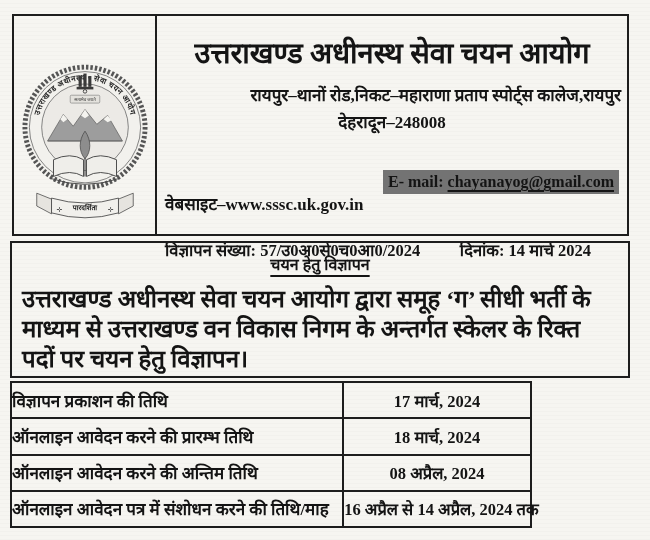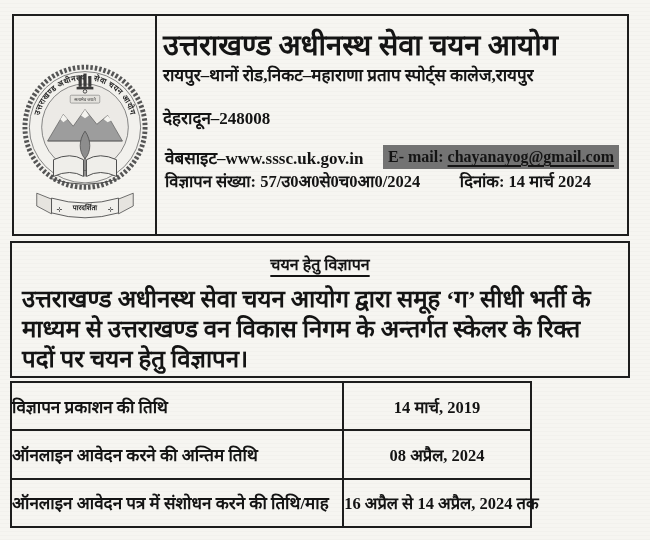--- a/index.html
+++ b/index.html
@@ -10,28 +10,28 @@
     font-family:"Liberation Serif","DejaVu Serif",serif;
     color:#141414;
   }
   .box{position:absolute;box-sizing:border-box;border:2px solid #1d1d1d;}
 
   
   #header-box{left:12px;top:14px;width:617px;height:222px;display:flex;}
   .logo-cell{width:141px;border-right:2px solid #1d1d1d;display:flex;justify-content:center;align-items:flex-start;}
   .logo-svg{margin-top:36px;}
   .content-cell{flex:1;padding:4px 6px 0 6px;}
-  .org-title{font-size:29px;font-weight:bold;margin-top:4px;white-space:nowrap;}
-  .addr{font-size:17px;font-weight:bold;text-align:left;margin-top:0;white-space:nowrap;}
-  .pin{font-size:17px;font-weight:bold;margin-top:20px;}
+  .org-title{font-size:29px;font-weight:bold;text-align:center;margin-top:12px;white-space:nowrap;}
+  .addr{font-size:17px;font-weight:bold;text-align:right;margin-top:12px;white-space:nowrap;}
+  .pin{font-size:17px;font-weight:bold;text-align:center;margin-top:4px;}
   .info-row1{display:flex;justify-content:space-between;align-items:center;margin-top:16px;padding:0 2px;}
-  .website{font-size:17px;font-weight:bold;}
+  .website{font-size:17px;font-weight:bold;margin-top:43px;}
   .email-wrap{background:#737373;padding:3px 5px;font-size:16px;font-weight:bold;white-space:nowrap;margin-left:12px;}
   .email-link{text-decoration:underline;text-underline-offset:3px;text-decoration-thickness:1.5px;color:#141414;}
-  .info-row2{display:flex;justify-content:space-between;margin-top:0;padding:0 2px;}
+  .info-row2{display:flex;justify-content:space-between;margin-top:23px;padding:0 2px;}
   .advt-no{font-size:16.5px;font-weight:bold;}
   .advt-date{font-size:16.5px;font-weight:bold;padding-right:28px;}
 
   
   #notice-box{left:10px;top:241px;width:620px;height:137px;padding:6px 10px;}
   .notice-heading{text-align:center;font-size:16px;font-weight:bold;text-decoration:underline;text-underline-offset:5px;text-decoration-thickness:1.5px;margin-top:4px;}
   .notice-body{font-size:24px;font-weight:bold;line-height:30px;margin-top:9px;text-align:left;}
 
   
   #schedule-box{left:10px;top:381px;width:522px;height:147px;border:none;}
@@ -120,21 +120,25 @@
 <div class="box" id="notice-box">
   <div class="notice-heading">चयन हेतु विज्ञापन</div>
   <div class="notice-body">उत्तराखण्ड अधीनस्थ सेवा चयन आयोग द्वारा समूह ‘ग’ सीधी भर्ती के माध्यम से उत्तराखण्ड वन विकास निगम के अन्तर्गत स्केलर के रिक्त पदों पर चयन हेतु विज्ञापन।</div>
 </div>
 
 <div class="box" id="schedule-box">
   <table>
     <tbody>
       <tr>
         <td class="cell-label">विज्ञापन प्रकाशन की तिथि</td>
-        <td class="cell-value">14 मार्च, 2019</td>
+        <td class="cell-value">17 मार्च, 2024</td>
+      </tr>
+      <tr>
+        <td class="cell-label">ऑनलाइन आवेदन करने की प्रारम्भ तिथि</td>
+        <td class="cell-value">18 मार्च, 2024</td>
       </tr>
       <tr>
         <td class="cell-label">ऑनलाइन आवेदन करने की अन्तिम तिथि</td>
         <td class="cell-value">08 अप्रैल, 2024</td>
       </tr>
       <tr>
         <td class="cell-label">ऑनलाइन आवेदन पत्र में संशोधन करने की तिथि/माह</td>
         <td class="cell-value">16 अप्रैल से 14 अप्रैल, 2024 तक</td>
       </tr>
     </tbody>

